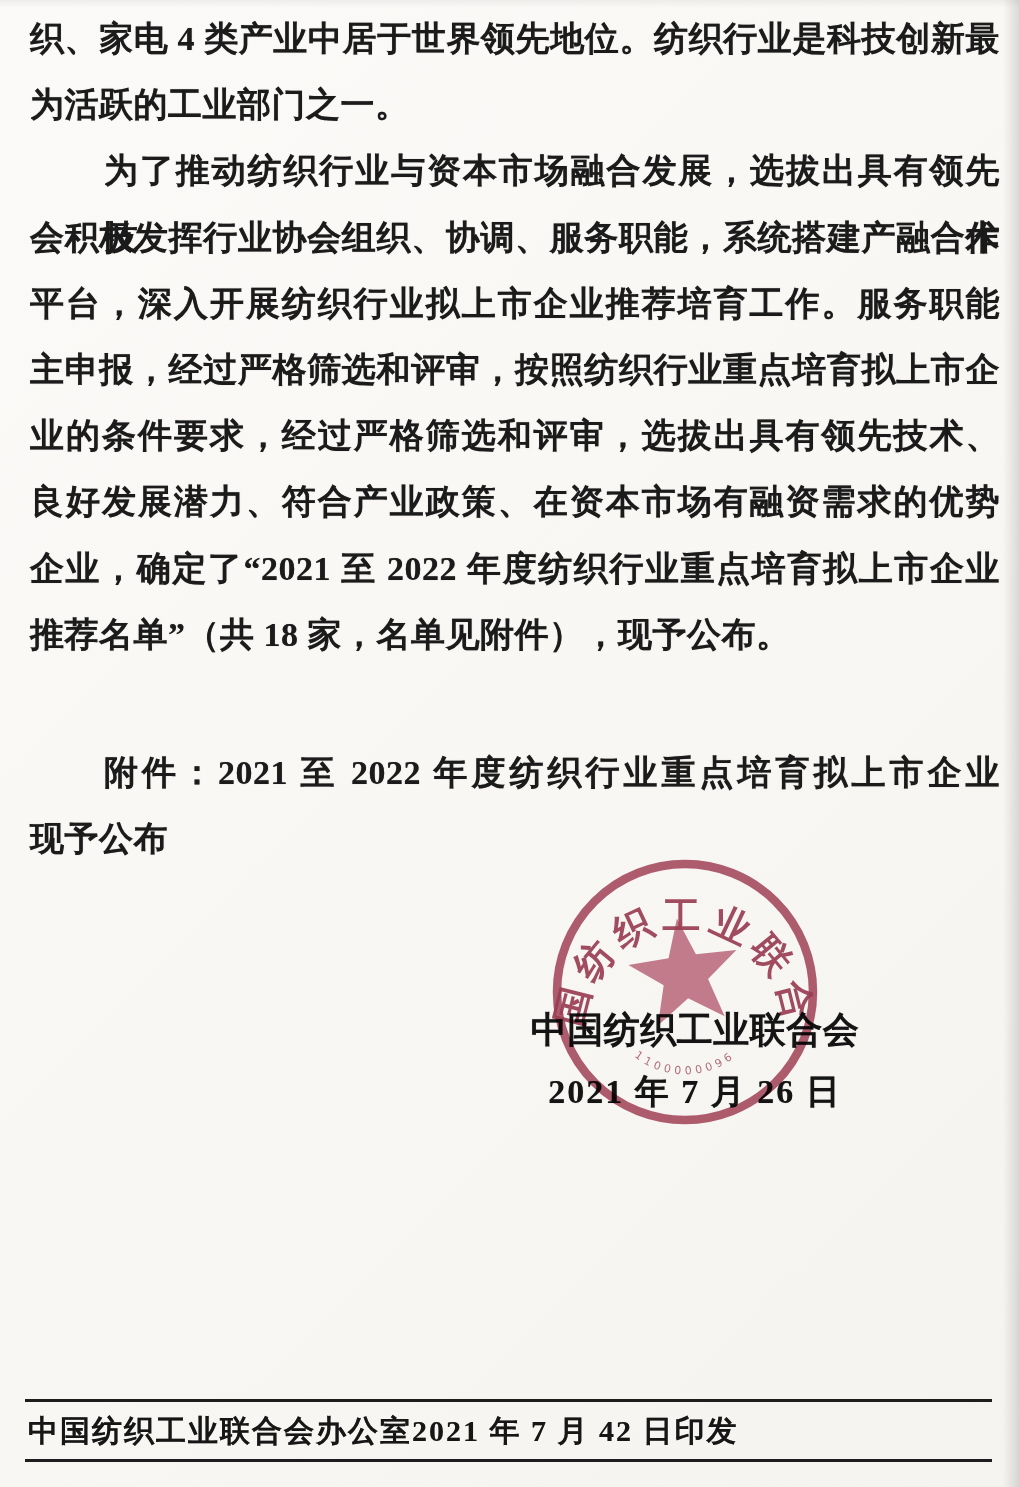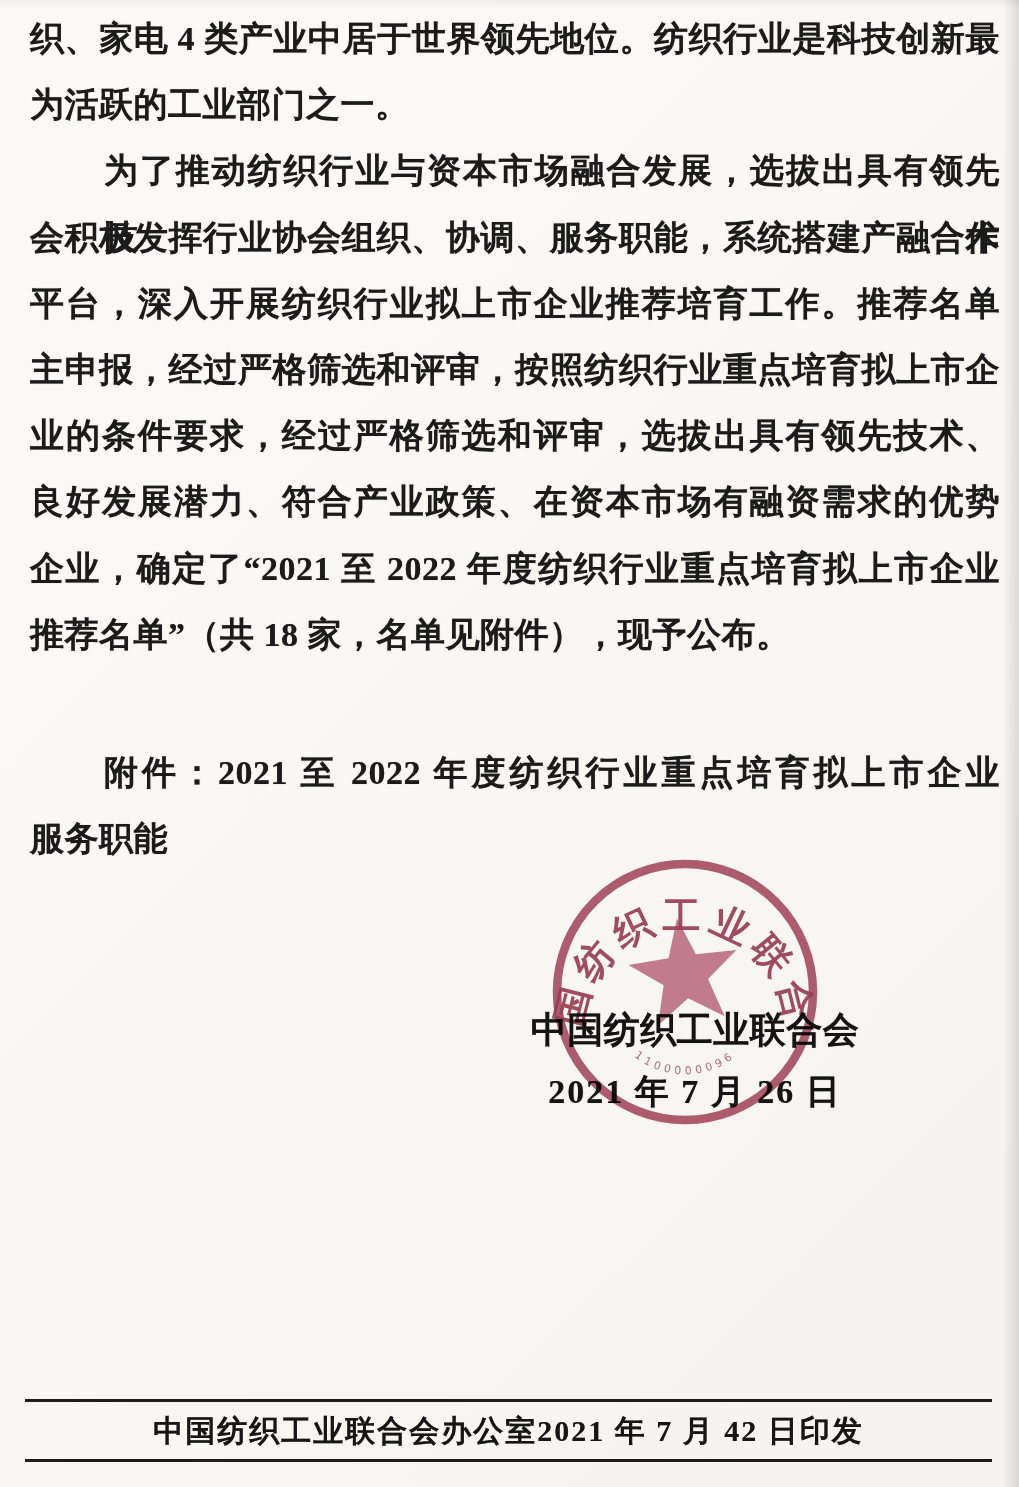--- a/index.html
+++ b/index.html
@@ -96,49 +96,49 @@
   }
 
   .footer-rule {
     position: absolute; left: 25px; right: 27px; height: 0;
     border-top: 3px solid #1d1d1d;
   }
   .footer-rule.top { top: 1399px; }
   .footer-rule.bottom { top: 1459px; }
   .footer-row {
     position: absolute; top: 1408px; left: 28px; right: 30px;
-    display: flex; justify-content: center; align-items: center;
+    display: flex; justify-content: flex-start; align-items: center;
     height: 46px;
     font-size: 30px; font-weight: 600;
     letter-spacing: 2px;
     color: #161616;
     text-shadow: 0 0 0.6px rgba(20,20,20,0.5);
   }
 </style>
 </head>
 <body>
 
 <div class="page">
 
   <main class="body-text">
     <div class="bl j">织、家电 4 类产业中居于世界领先地位。纺织行业是科技创新最</div>
     <div class="bl">为活跃的工业部门之一。</div>
     <div class="bl j indent">为了推动纺织行业与资本市场融合发展，选拔出具有领先技术</div>
     <div class="bl j">会积极发挥行业协会组织、协调、服务职能，系统搭建产融合作</div>
-    <div class="bl j">平台，深入开展纺织行业拟上市企业推荐培育工作。推荐名单</div>
+    <div class="bl j">平台，深入开展纺织行业拟上市企业推荐培育工作。服务职能</div>
     <div class="bl j">主申报，经过严格筛选和评审，按照纺织行业重点培育拟上市企</div>
     <div class="bl j">业的条件要求，经过严格筛选和评审，选拔出具有领先技术、</div>
     <div class="bl j">良好发展潜力、符合产业政策、在资本市场有融资需求的优势</div>
     <div class="bl j">企业，确定了“2021 至 2022 年度纺织行业重点培育拟上市企业</div>
     <div class="bl">推荐名单”（共 18 家，名单见附件），现予公布。</div>
   </main>
 
   <section class="attachment">
     <div class="bl j indent">附件：2021 至 2022 年度纺织行业重点培育拟上市企业</div>
-    <div class="bl">服务职能</div>
+    <div class="bl">现予公布</div>
   </section>
 
   <div class="signature">
     <div class="sig-org">中国纺织工业联合会</div>
     <div class="sig-date">2021 年 7 月 26 日</div>
   </div>
 
   <svg class="seal" viewBox="0 0 270 270">
     <defs>
       <path id="arcTop" d="M 33.5 184 A 102 102 0 1 1 236.5 184" fill="none"></path>

